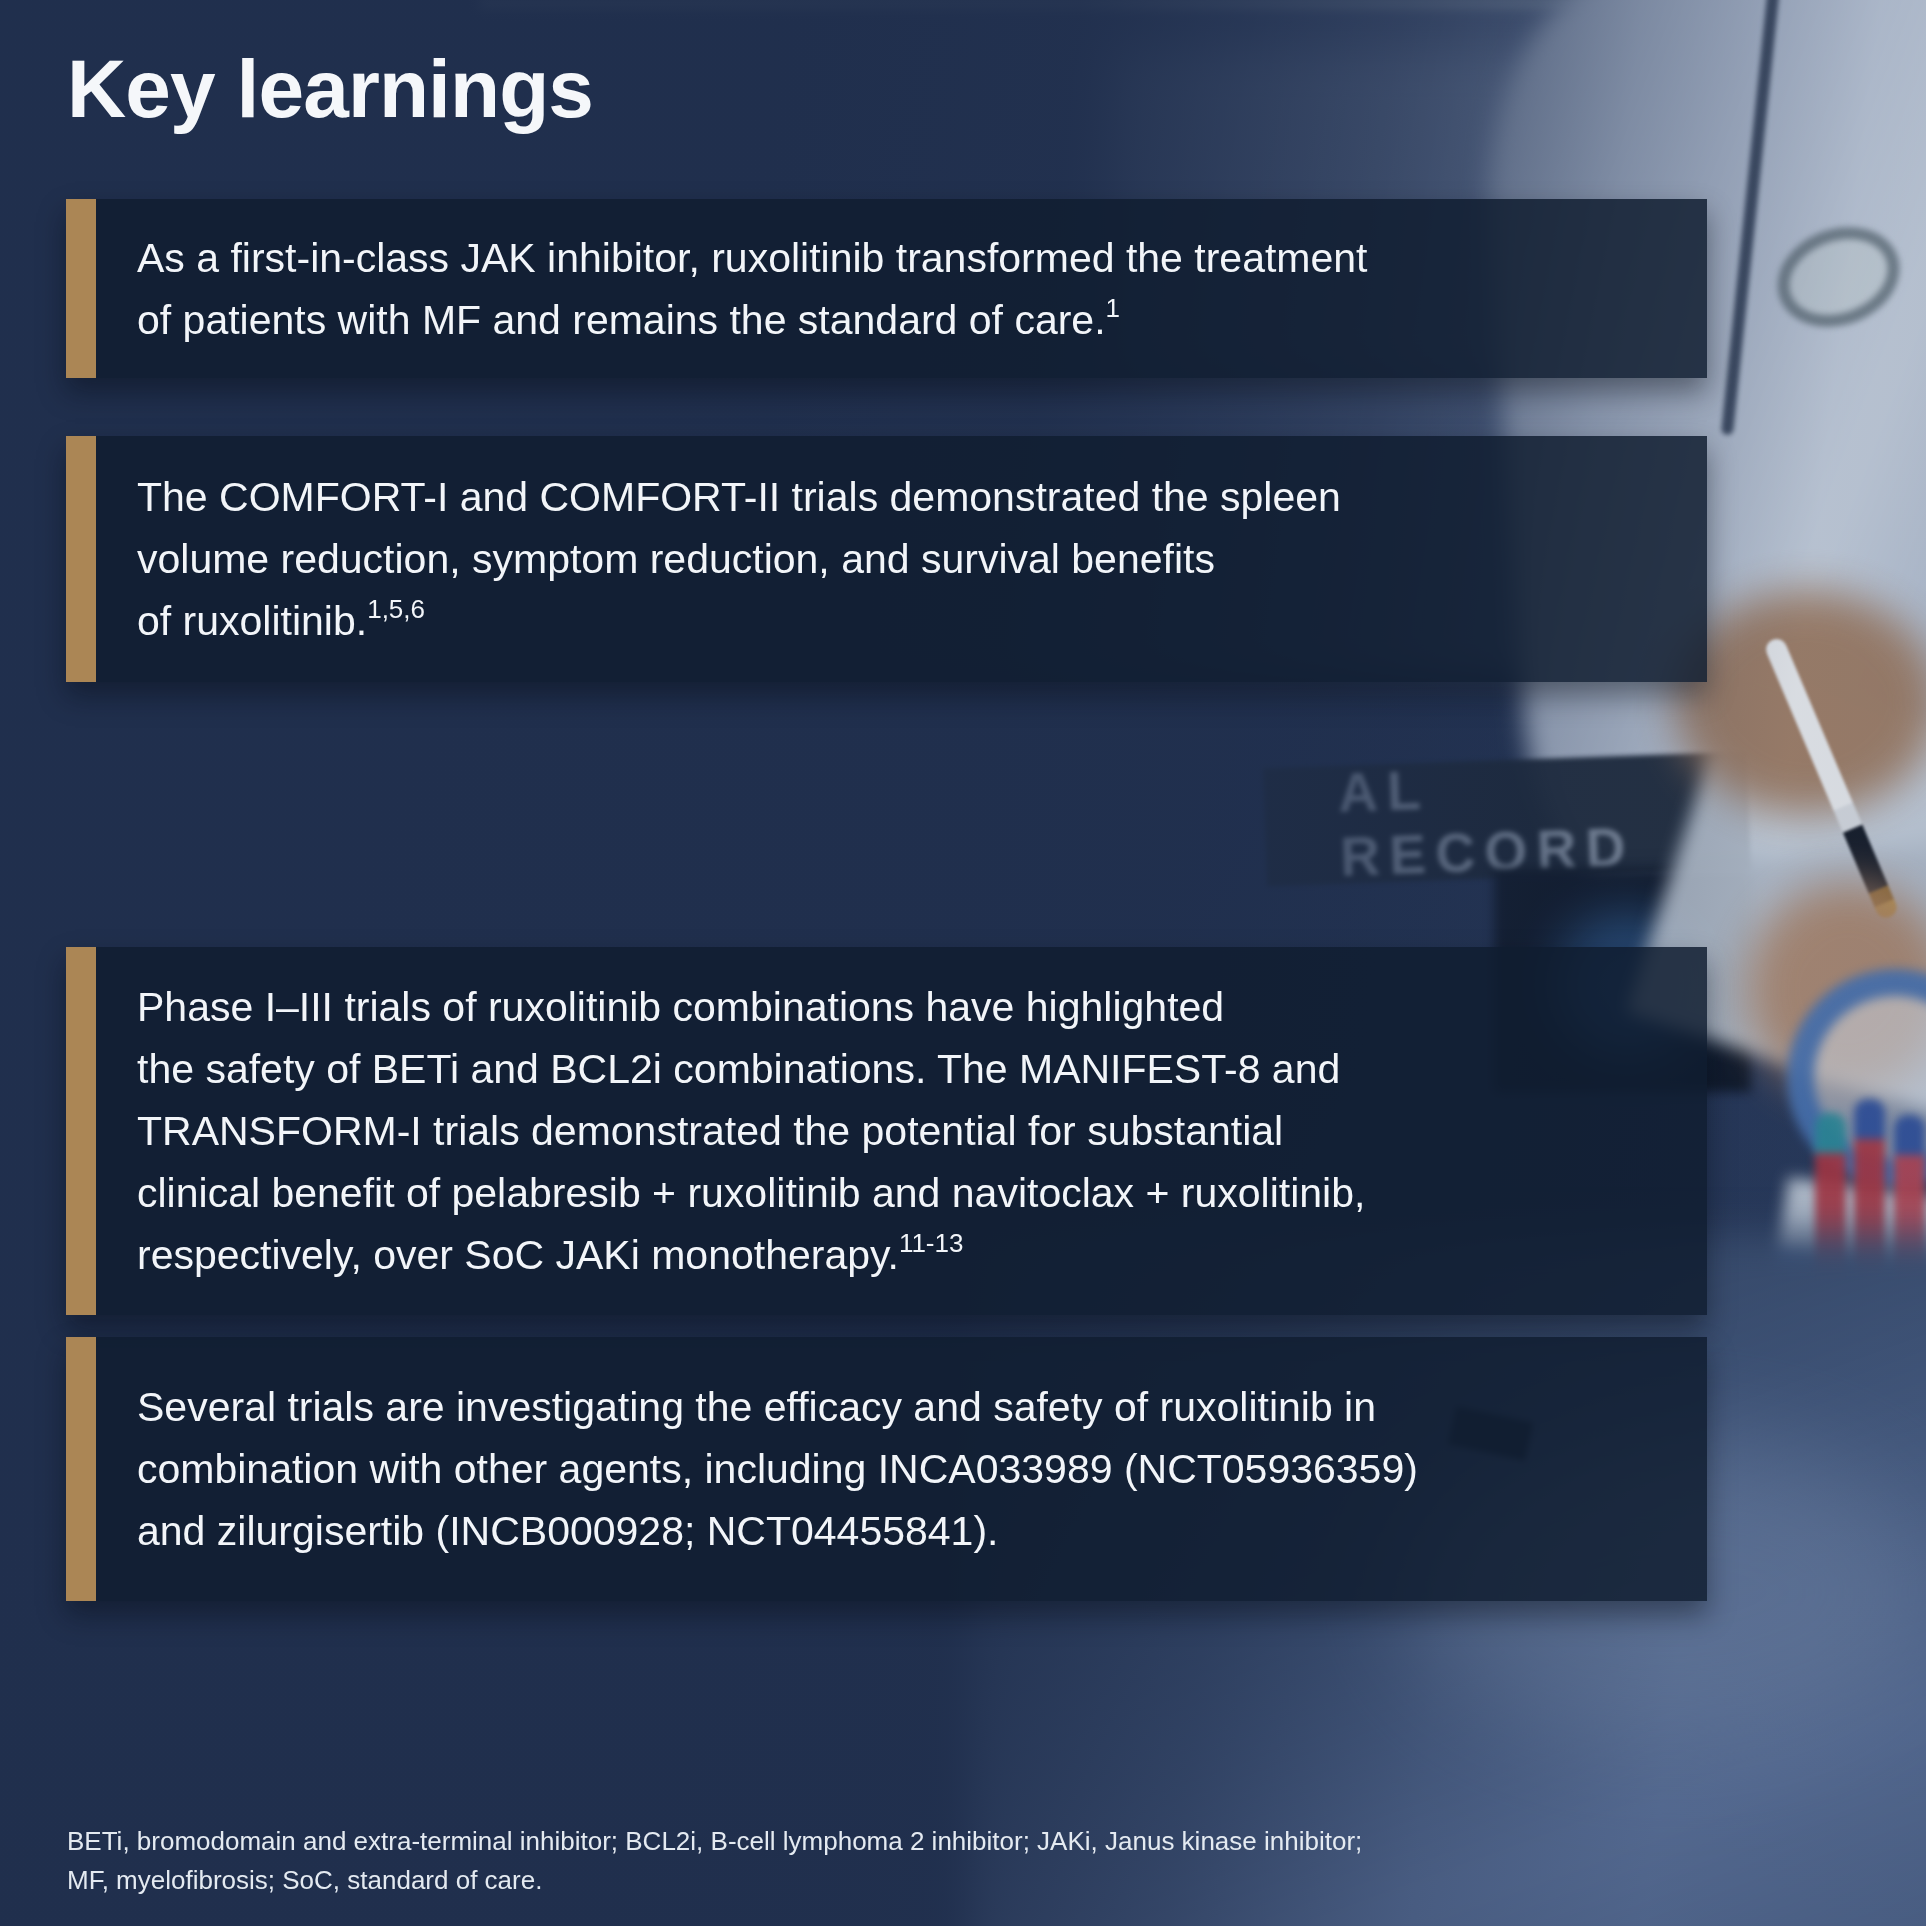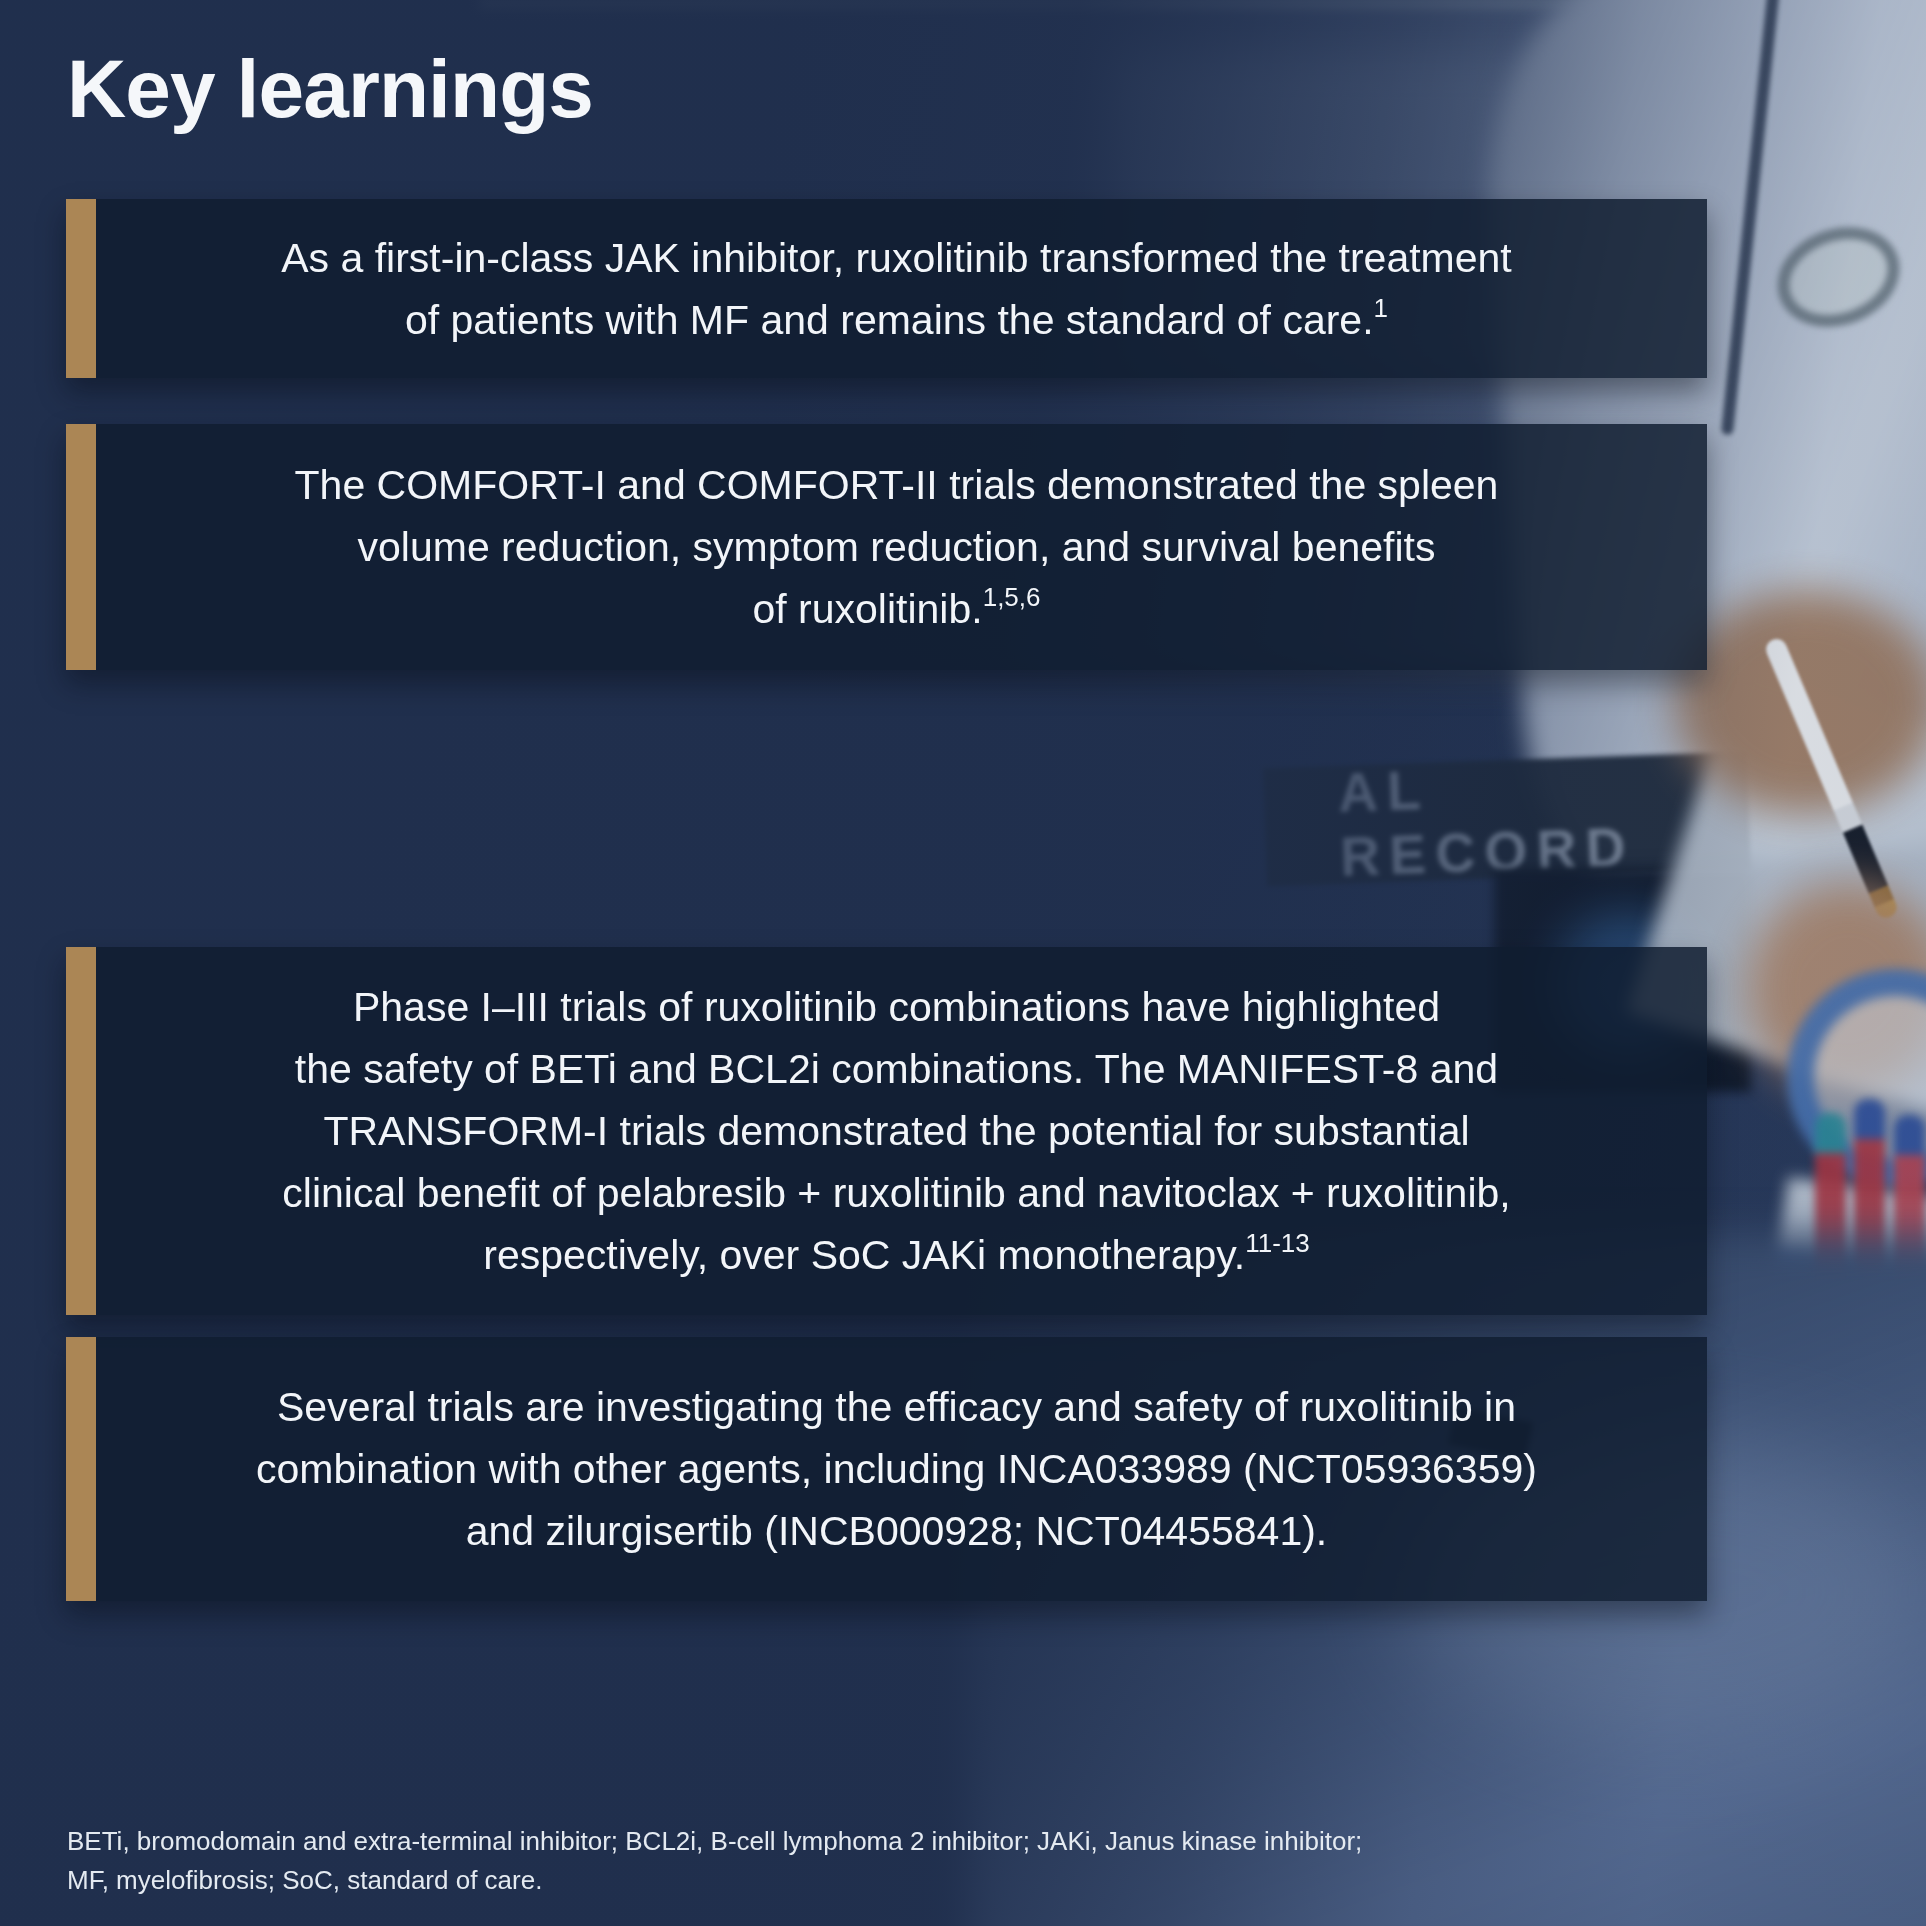--- a/index.html
+++ b/index.html
@@ -56,26 +56,26 @@
     background:linear-gradient(97deg,
       rgba(32,47,77,.96) 0%,rgba(32,47,77,.93) 50%,rgba(32,47,77,.62) 65%,
       rgba(32,47,77,.30) 76%,rgba(32,47,77,.12) 87%,rgba(34,50,80,.16) 100%);}
   
   .content{position:absolute;z-index:3;inset:0;}
   .page-title{position:absolute;left:67px;top:42px;font-size:82px;font-weight:bold;
     letter-spacing:-0.9px;color:#f5f7fa;}
   .card{position:absolute;left:66px;width:1641px;box-sizing:border-box;
     background:rgba(16,29,48,.84);box-shadow:0 13.7px 26px rgba(4,9,18,.42);
     display:flex;flex-direction:column;justify-content:center;
-    padding:17px 51px 17px 71px;color:#f2f5f9;align-items:center;}
+    padding:17px 51px 17px 71px;color:#f2f5f9;}
   .accent{position:absolute;left:0;top:0;width:30px;height:100%;background:#ab8655;}
   .line{white-space:nowrap;font-size:41px;line-height:62px;}
   sup{font-size:26px;line-height:0;vertical-align:17px;letter-spacing:0;}
   .card-1{top:199px;height:179px;}
-  .card-2{top:424px;height:246px;}
+  .card-2{top:436px;height:246px;}
   .card-3{top:741px;height:142px;}
   .card-4{top:947px;height:368px;}
   .card-5{top:1337px;height:264px;}
   .footnote{position:absolute;left:67px;top:1822px;color:#e4eaf1;}
   .footnote .fline{font-size:26px;line-height:39px;white-space:nowrap;}
 </style>
 </head>
 <body>
 
 <div id="stage">

